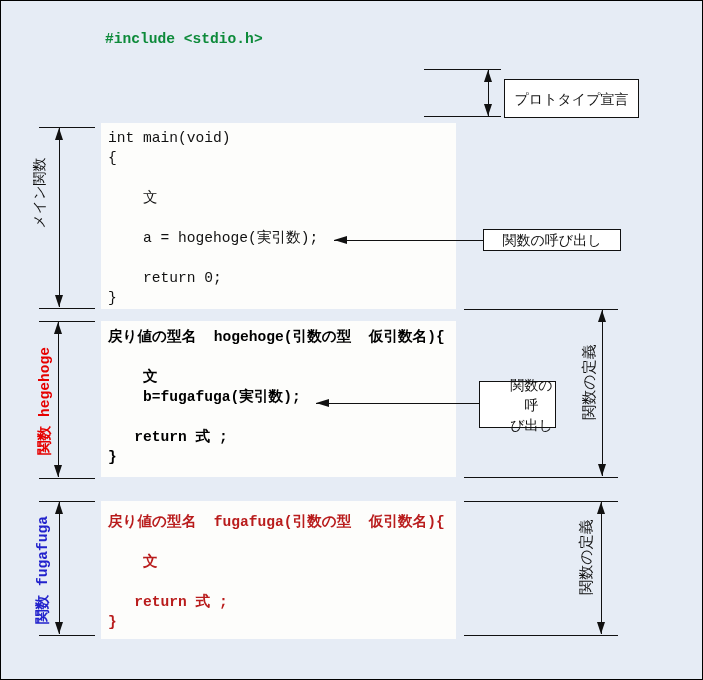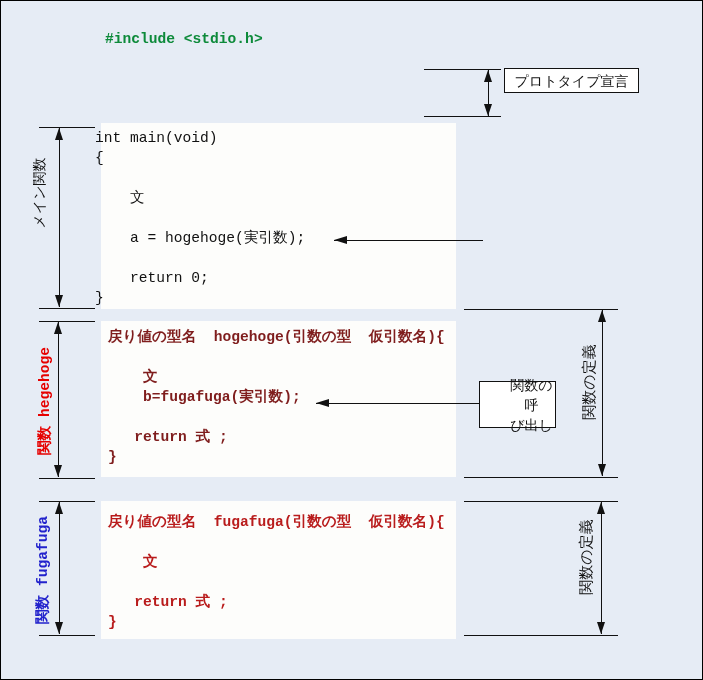--- a/index.html
+++ b/index.html
@@ -53,42 +53,43 @@
 <body>
 
 <div class="canvas">
 
   <pre class="code bold" style="left: 104px; top: 28px; color: rgb(13, 138, 58); text-align: center;">#include &lt;stdio.h&gt;</pre>
 
 
   <div class="tick" style="left:423px; top:68px;  width:77px;"></div>
   <div class="tick" style="left:423px; top:115px; width:77px;"></div>
   <div class="varrow" style="left:487px; top:69px; height:46px;"></div>
-  <div class="label-box" style="left:503px; top:67px; width:135px; height:25px;">プロトタイプ宣言</div>
+  <div class="label-box" style="left:503px; top:78px; width:135px; height:39px;">プロトタイプ宣言</div>
 
   <div class="panel" style="left:100px; top:122px; width:355px; height:186px;"></div>
-  <pre class="code" style="left: 94px; top: 127px; color: rgb(17, 17, 17);">int main(void)
+  <pre class="code" style="left: 107px; top: 127px; color: rgb(17, 17, 17);">int main(void)
 {
 
     文
 
     a = hogehoge(実引数);
 
     return 0;
 }</pre>
 
   <div class="tick" style="left:38px; top:126px; width:56px;"></div>
   <div class="tick" style="left:38px; top:307px; width:56px;"></div>
   <div class="varrow" style="left:58px; top:127px; height:179px;"></div>
   <div class="vlabel" style="left:39px; top:192px;">メイン関数</div>
 
   <div class="harrow" style="left:333px; top:239px; width:149px;"></div>
+  <div class="label-box" style="left:482px; top:228px; width:138px; height:22px;">関数の呼び出し</div>
 
   <div class="panel" style="left:100px; top:320px; width:355px; height:156px;"></div>
-  <pre class="code bold" style="left: 107px; top: 326px; color: #7f1d1d;">戻り値の型名  hogehoge(引数の型  仮引数名){
+  <pre class="code bold" style="left: 107px; top: 326px; color: #000000;">戻り値の型名  hogehoge(引数の型  仮引数名){
 
     文
     b=fugafuga(実引数);
 
    return 式 ;
 }</pre>
 
   <div class="tick" style="left:38px; top:320px; width:56px;"></div>
   <div class="tick" style="left:38px; top:477px; width:56px;"></div>
   <div class="varrow" style="left:57px; top:321px; height:155px;"></div>

